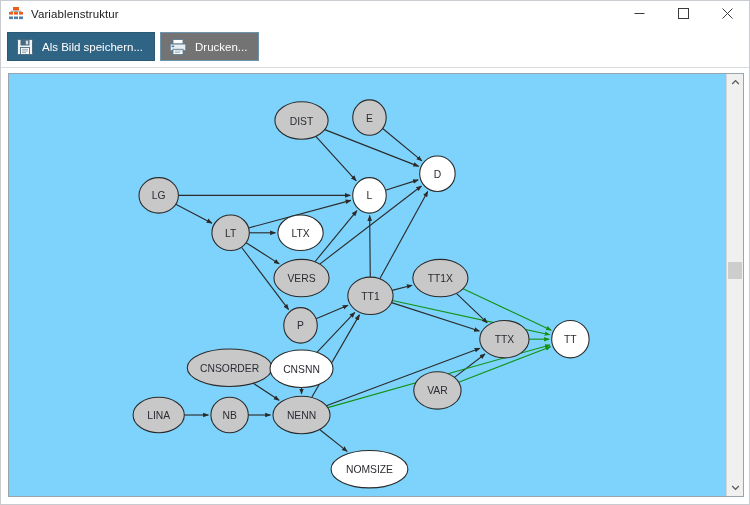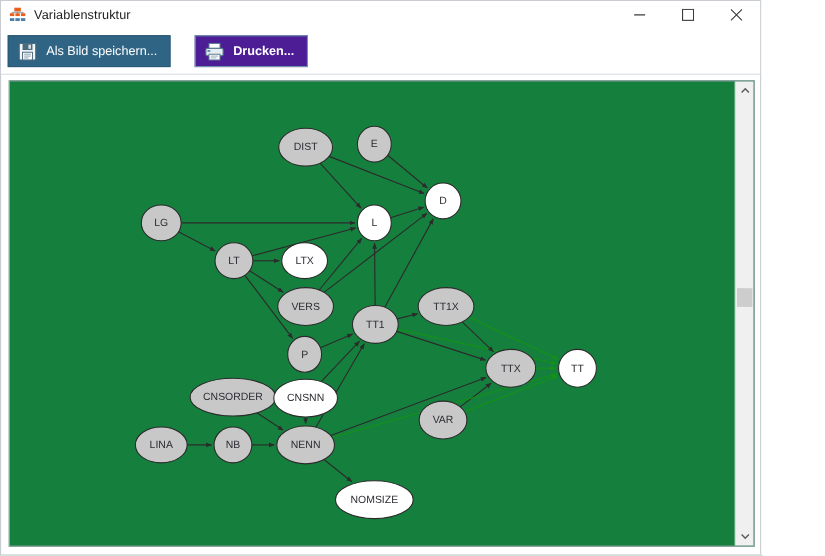--- a/index.html
+++ b/index.html
@@ -5,21 +5,21 @@
   * { box-sizing: border-box; }
   html, body {
     margin: 0; padding: 0;
     width: 750px; height: 505px;
     overflow: hidden;
     background: #ffffff;
     font-family: "Liberation Sans", sans-serif;
   }
   #window {
     position: relative;
-    width: 692px; height: 505px;
+    width: 750px; height: 505px;
     background: #ffffff;
     border: 1px solid #c8ccd0;
     display: flex;
     flex-direction: column;
   }
   
   #titlebar {
     height: 25px;
     min-height: 25px;
     background: #ffffff;
@@ -60,26 +60,26 @@
   }
   .tbtn {
     height: 29px;
     display: flex;
     align-items: center;
     padding: 0 11px 0 7px;
     color: #ffffff;
     font-size: 11.5px;
     white-space: nowrap;
     border: 1px solid transparent;
-    margin-right: 22px;
+    margin-right: 5px;
   }
   .tbtn .glyph { width: 20px; height: 20px; margin-right: 7px; flex: 0 0 auto; }
   .tbtn .glyph svg { display: block; }
   #btn-save { background: #2f6484; border-color: #2a5973; }
-  #btn-print { background: #4c1d95; border-color: #6d94ad; font-weight: bold; }
+  #btn-print { background: #737373; border-color: #6d94ad; }
   #btn-layout {
     position: absolute;
     right: 6px; top: 6px;
     height: 29px;
     background: #7ba3bc;
     border: 1px solid #6d94ad;
     display: flex;
     align-items: center;
     padding: 0 14px 0 7px;
     color: #ffffff;
@@ -96,21 +96,21 @@
   
   #content {
     flex: 1 1 auto;
     display: flex;
     padding: 5px 5px 7px 7px;
     min-height: 0;
   }
   #canvas-frame {
     flex: 1 1 auto;
     border: 1px solid #9aa4ad;
-    background: #15803d;
+    background: #7dd3fc;
     position: relative;
     overflow: hidden;
     display: flex;
   }
   #graph-wrap { flex: 1 1 auto; position: relative; overflow: hidden; }
   #graph { display: block; width: 100%; height: 100%; }
   
   #vscroll {
     width: 17px;
     min-width: 17px;

